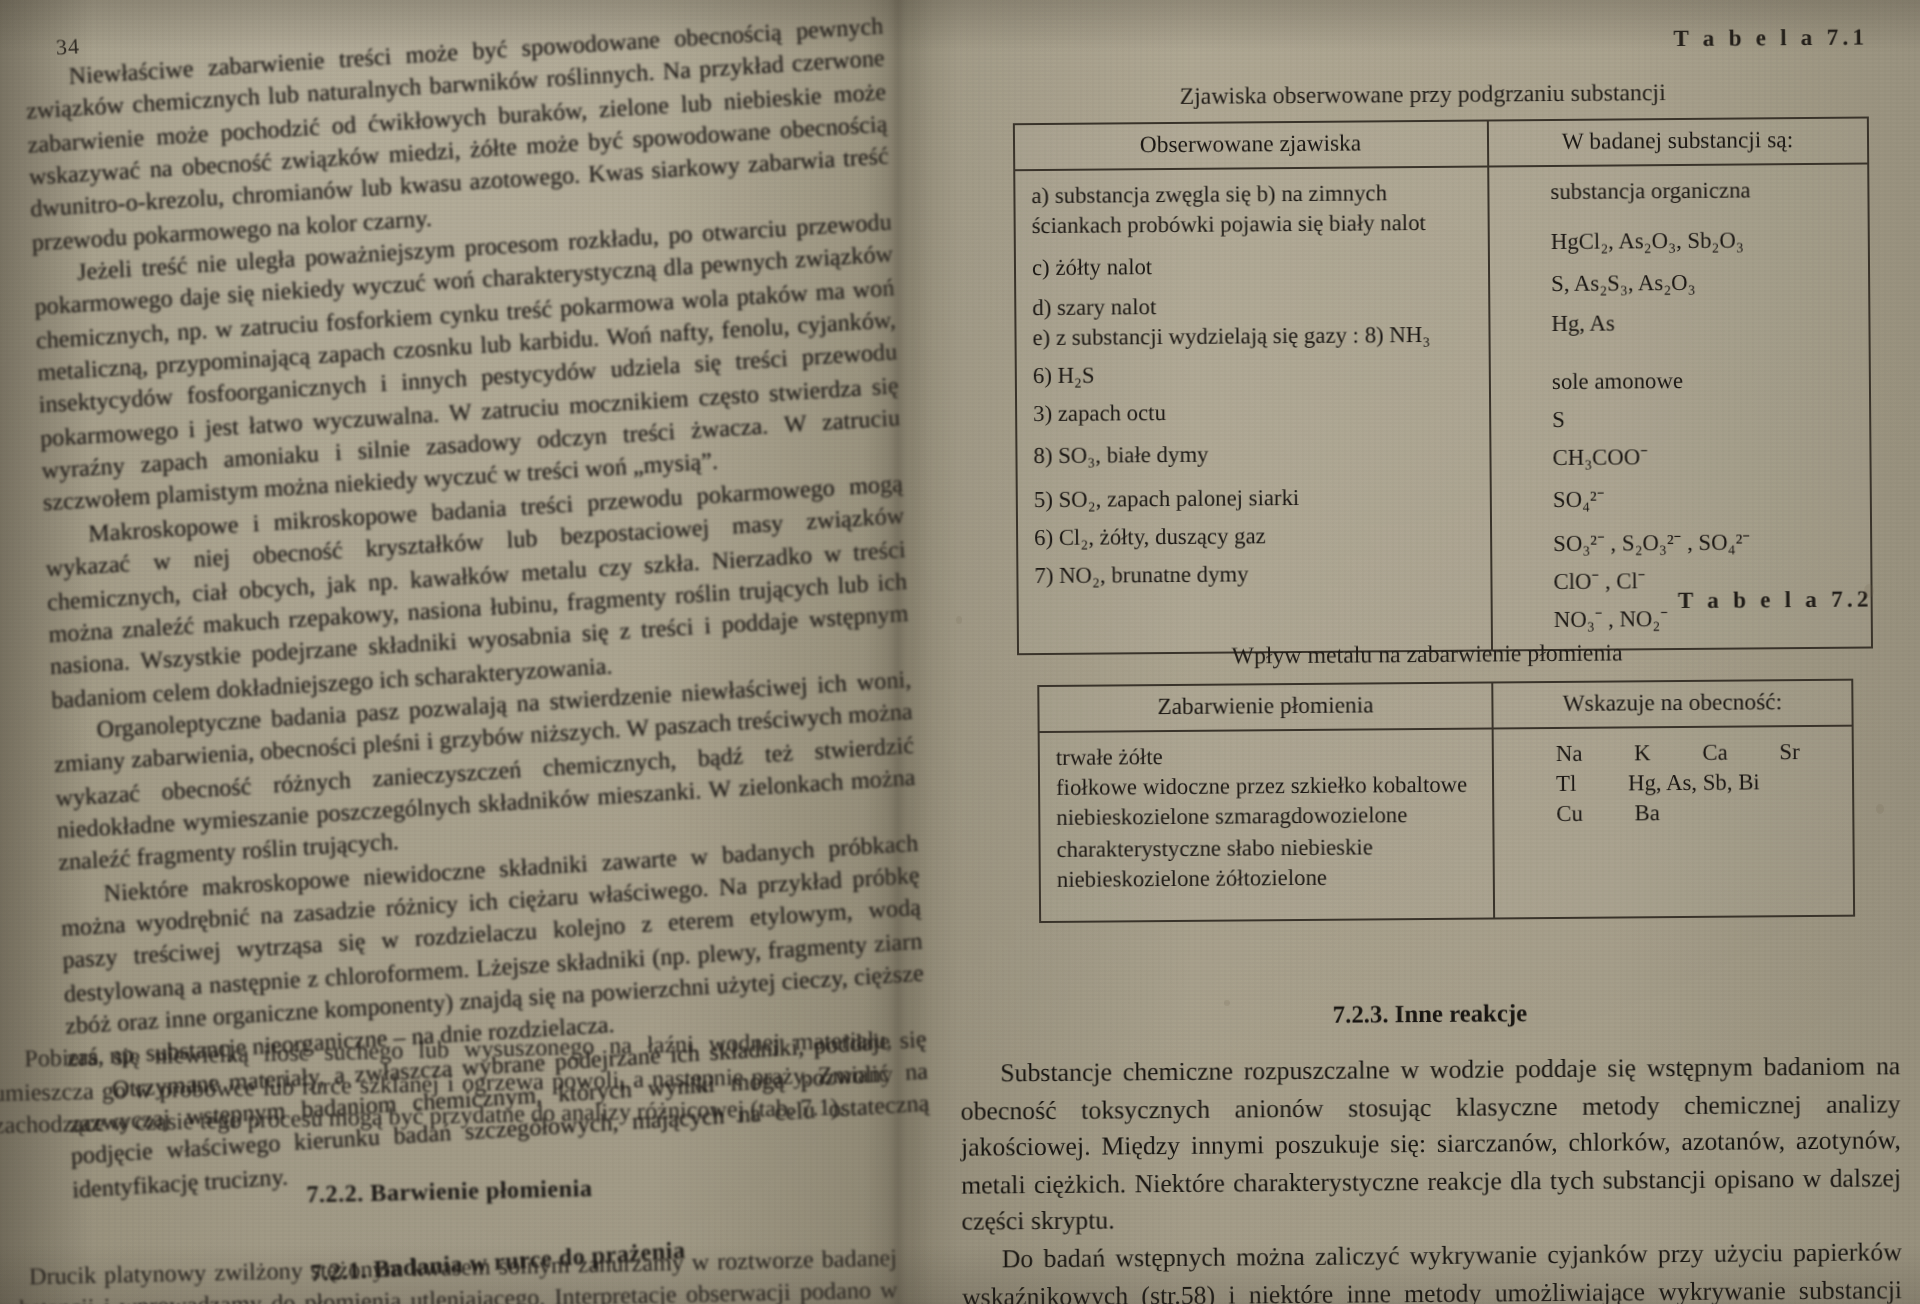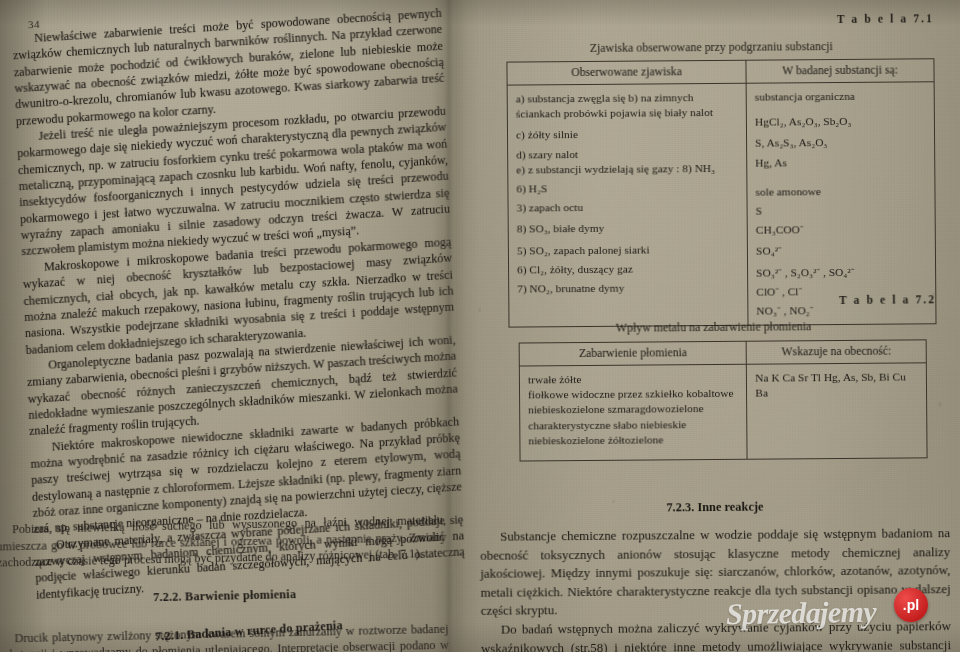--- a/index.html
+++ b/index.html
@@ -176,21 +176,21 @@
   .t2 .c1 { width: 212px; }
   .t2 .c2 { width: 196px; }
 
   .cellblock { line-height: 15.2px; }
   .cellblock .ln { white-space: nowrap; }
   .cellblock .wrap { white-space: normal; }
   .gap6 { height: 6px; }
   .gap4 { height: 4px; }
   .gap10 { height: 10px; }
   .rcell { line-height: 15.2px; }
-  .rcell .ln { white-space: nowrap; }
+  .rcell .ln { white-space: nowrap; margin-left: 23px; }
   .c2cent { text-align: left; padding-left: 26px; }
 
   .recto-text {
     position: absolute;
     left: 12px; top: 500px;
     width: 470px;
   }
   .recto-text h3 {
     margin: 0 0 11px 0;
     text-align: center;
@@ -293,21 +293,21 @@
             <th class="c2">W badanej substancji są:</th>
           </tr>
         </thead>
         <tbody>
           <tr>
             <td class="cellblock">
               <div class="gap4"></div>
               <span class="ln">a) substancja zwęgla się</span>
               <span class="wrap">b) na zimnych ściankach probówki pojawia się biały nalot</span>
               <div class="gap6"></div>
-              <span class="ln">c) żółty silnie</span>
+              <span class="ln">c) żółty nalot</span>
               <div class="gap4"></div>
               <span class="ln">d) szary nalot</span>
               <span class="ln">e) z substancji wydzielają się gazy :</span>
               <span class="ln">8) NH₃</span>
               <div class="gap4"></div>
               <span class="ln">6) H₂S</span>
               <div class="gap4"></div>
               <span class="ln">3) zapach octu</span>
               <div class="gap6"></div>
               <span class="ln">8) SO₃, białe dymy</span>
@@ -401,18 +401,14 @@
   <div class="gutter"></div>
   <div class="edge-shadow-left"></div>
   <div class="edge-shadow-top"></div>
   <div class="edge-shadow-bottom"></div>
 
   <div class="spot" style="left:932px;top:292px;width:5px;height:7px;"></div>
   <div class="spot" style="left:938px;top:402px;width:4px;height:5px;"></div>
   <div class="spot" style="left:478px;top:308px;width:3px;height:4px;"></div>
   <div class="spot" style="left:612px;top:500px;width:3px;height:3px;"></div>
 
-  <div class="watermark">
-    <div class="wm-text">Sprzedajemy</div>
-    <div class="wm-badge">.pl</div>
-  </div>
 
 </div>
 
 </body></html>

